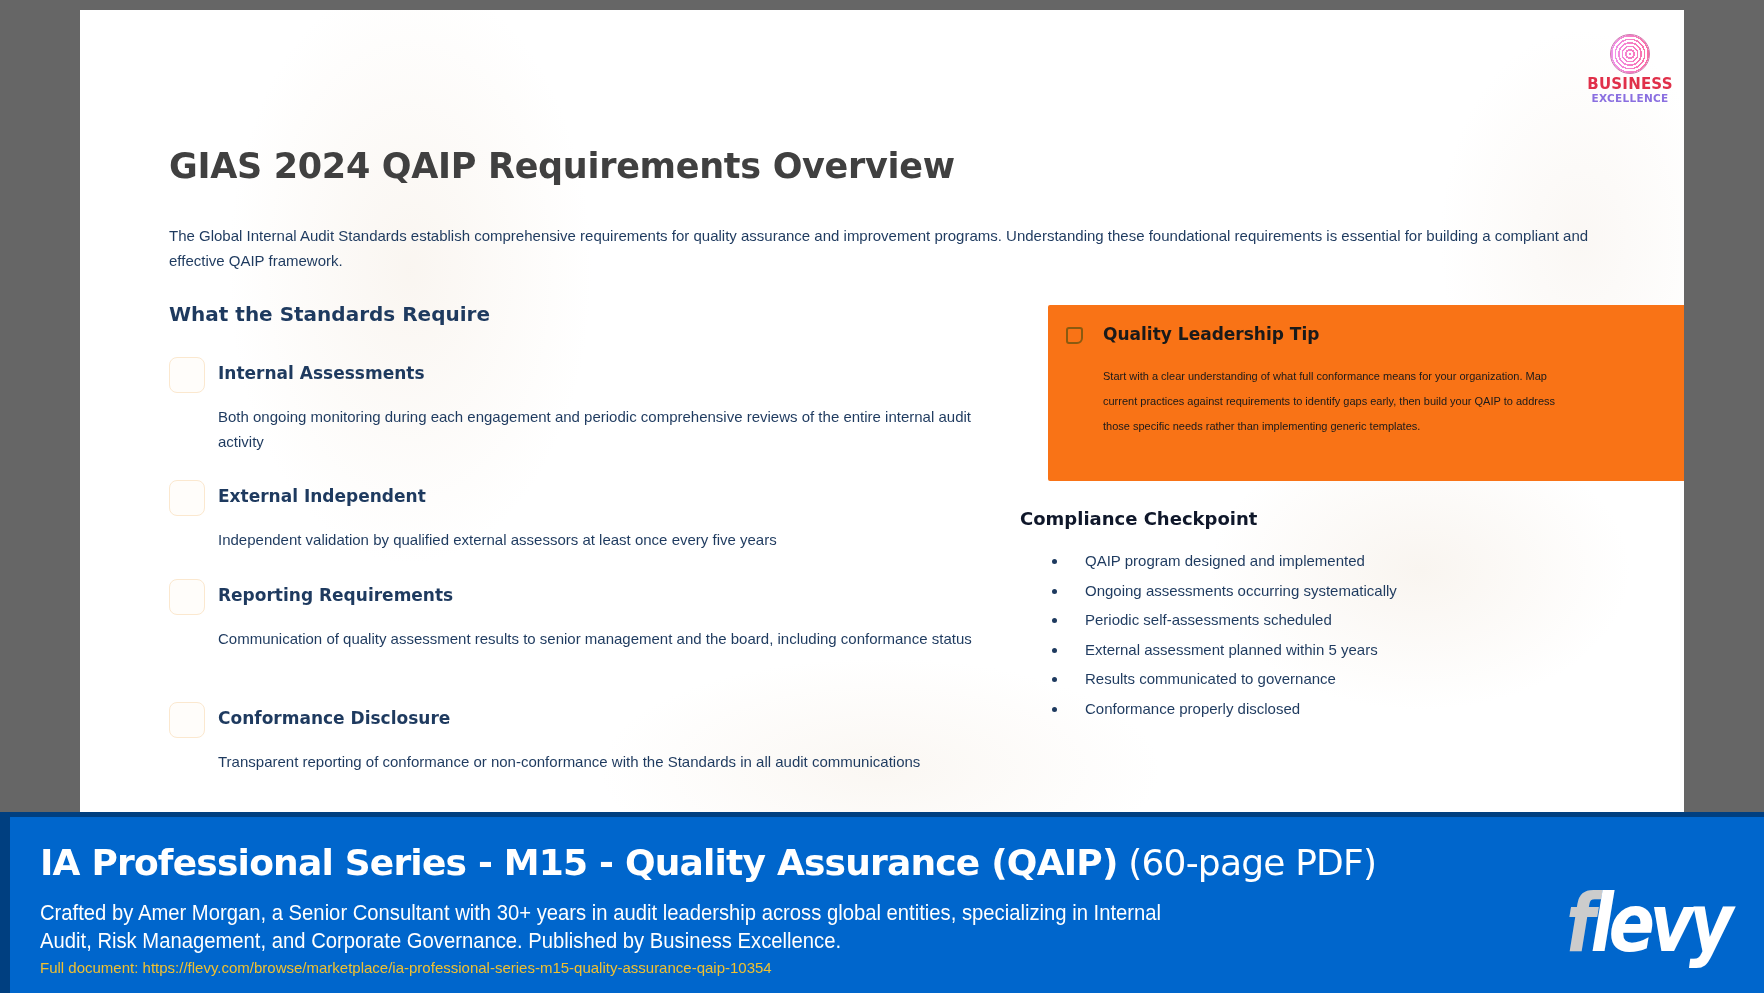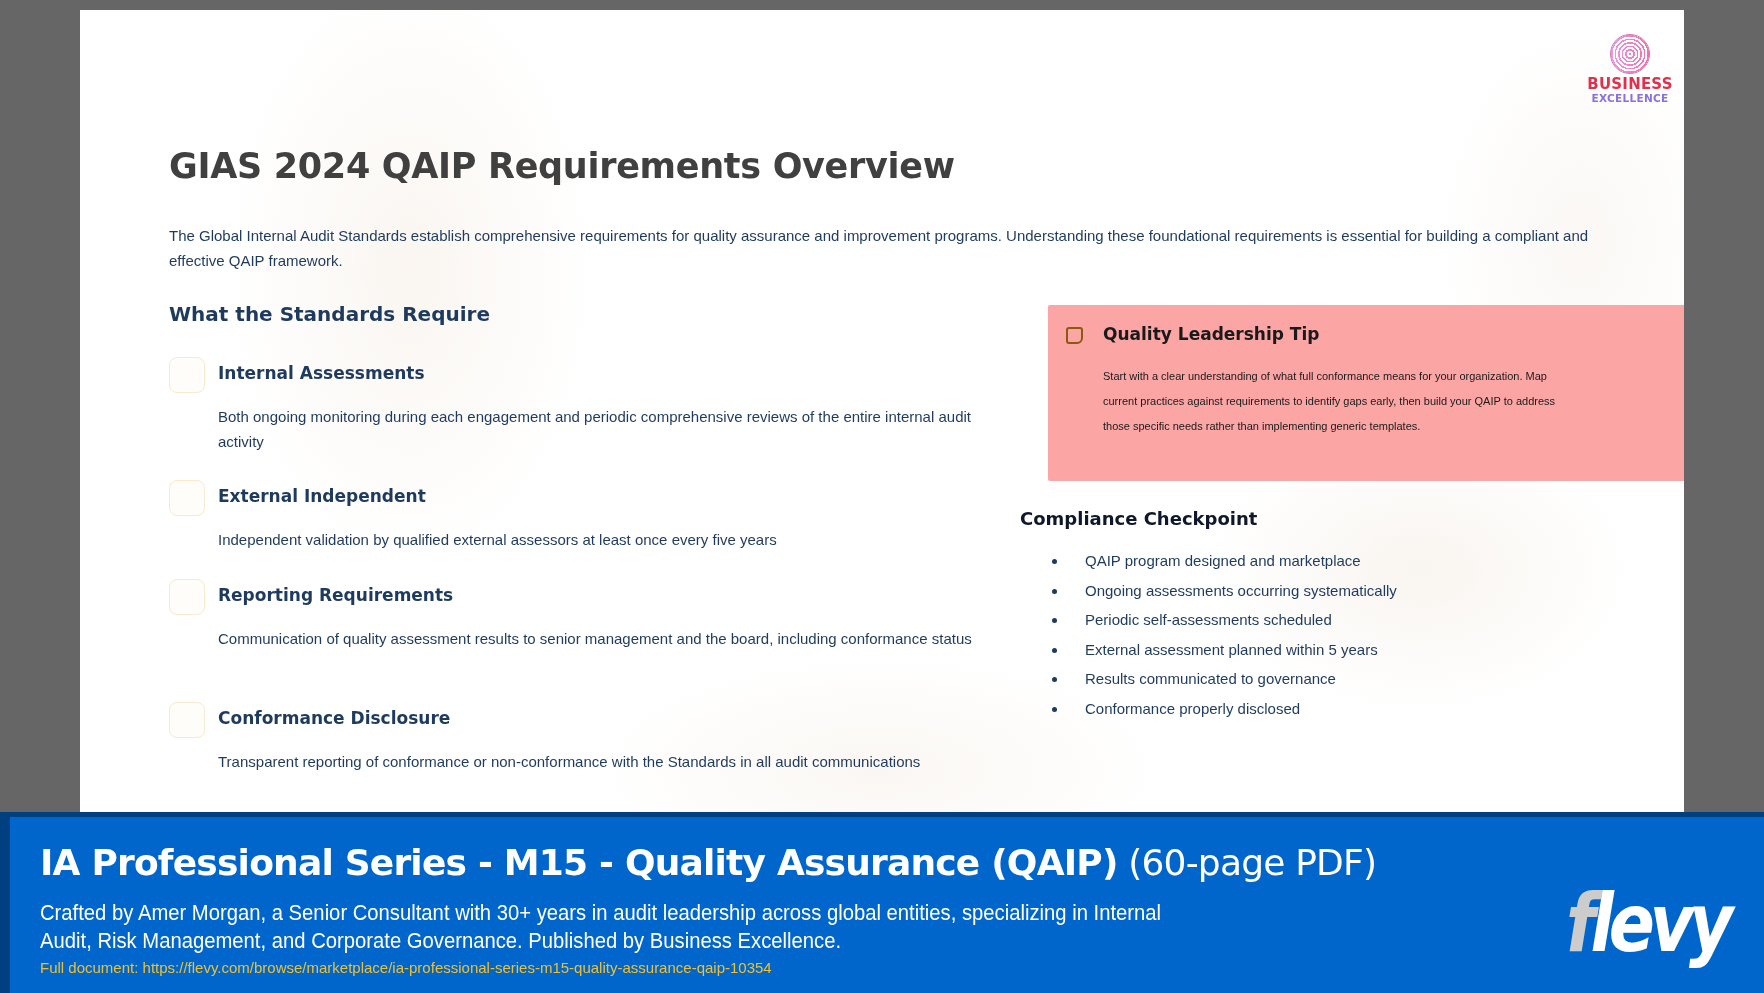--- a/index.html
+++ b/index.html
@@ -53,21 +53,21 @@
       position: absolute; left: 49px; top: 6px;
       font-family: "DejaVu Sans", sans-serif; font-weight: bold; font-size: 17px; color: #1e3a5f;
     }
     .req .rd {
       position: absolute; left: 49px; top: 47px; width: 800px;
       font-family: "Liberation Sans", sans-serif; font-size: 15px; line-height: 25px; color: #1e3a5f;
     }
 
     .tip {
       position: absolute; left: 968px; top: 295px; width: 653px; height: 176px;
-      background: #fca5a5; border-radius: 2px;
+      background: #f97316; border-radius: 2px;
     }
     .tip .ticon {
       position: absolute; left: 18px; top: 22px; width: 17px; height: 17px;
       border: 2.5px solid #8a5a10; border-radius: 3px; border-bottom-right-radius: 6px;
     }
     .tip .th {
       position: absolute; left: 55px; top: 19px;
       font-family: "DejaVu Sans", sans-serif; font-weight: bold; font-size: 17px; color: #1a1a1a;
     }
     .tip .tb {
@@ -157,21 +157,21 @@
   </div>
 
   <div class="tip">
     <div class="ticon"></div>
     <div class="th">Quality Leadership Tip</div>
     <div class="tb">Start with a clear understanding of what full conformance means for your organization. Map current practices against requirements to identify gaps early, then build your QAIP to address those specific needs rather than implementing generic templates.</div>
   </div>
 
   <h3 class="check-h">Compliance Checkpoint</h3>
   <ul class="check-list">
-    <li><span class="dot"></span><span>QAIP program designed and marketplace</span></li>
+    <li><span class="dot"></span><span>QAIP program designed and implemented</span></li>
     <li><span class="dot"></span><span>Ongoing assessments occurring systematically</span></li>
     <li><span class="dot"></span><span>Periodic self-assessments scheduled</span></li>
     <li><span class="dot"></span><span>External assessment planned within 5 years</span></li>
     <li><span class="dot"></span><span>Results communicated to governance</span></li>
     <li><span class="dot"></span><span>Conformance properly disclosed</span></li>
   </ul>
 </div>
 
 <div class="footer">
   <div class="ftitle"><b>IA Professional Series - M15 - Quality Assurance (QAIP)</b><span class="light"> (60-page PDF)</span></div>

